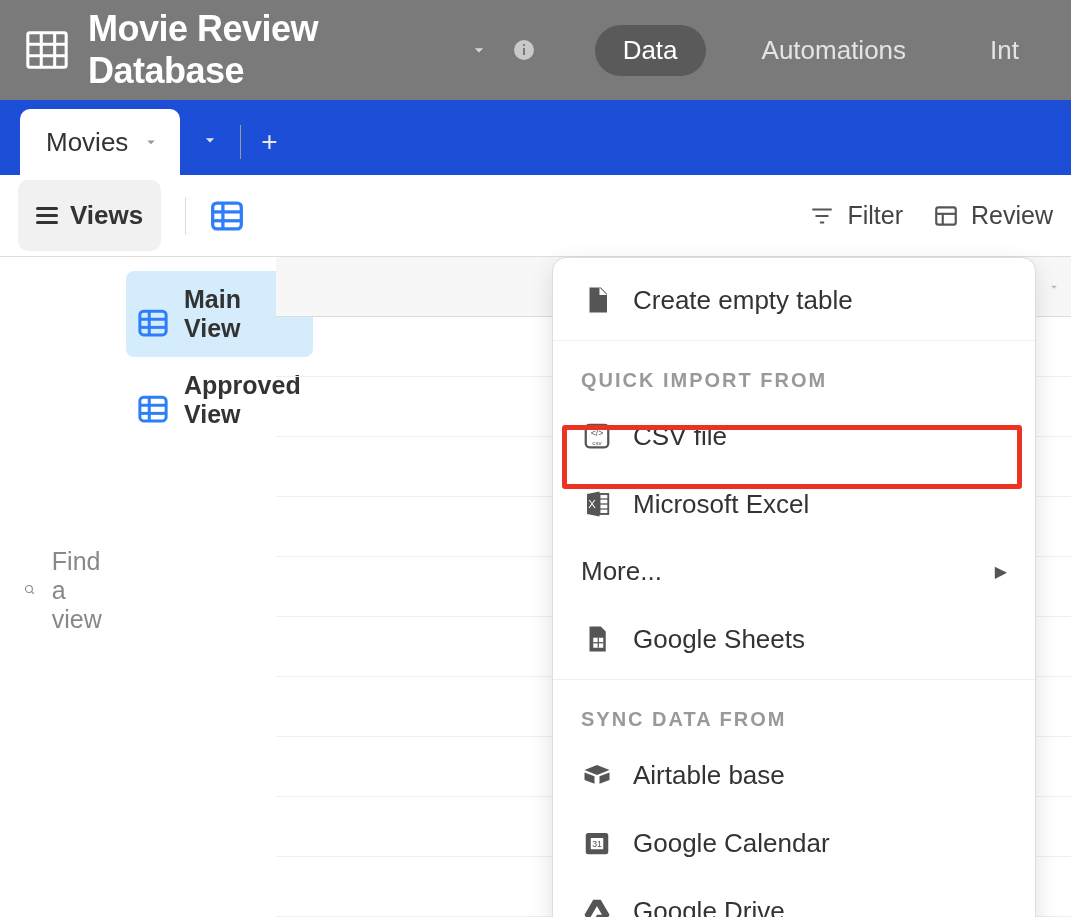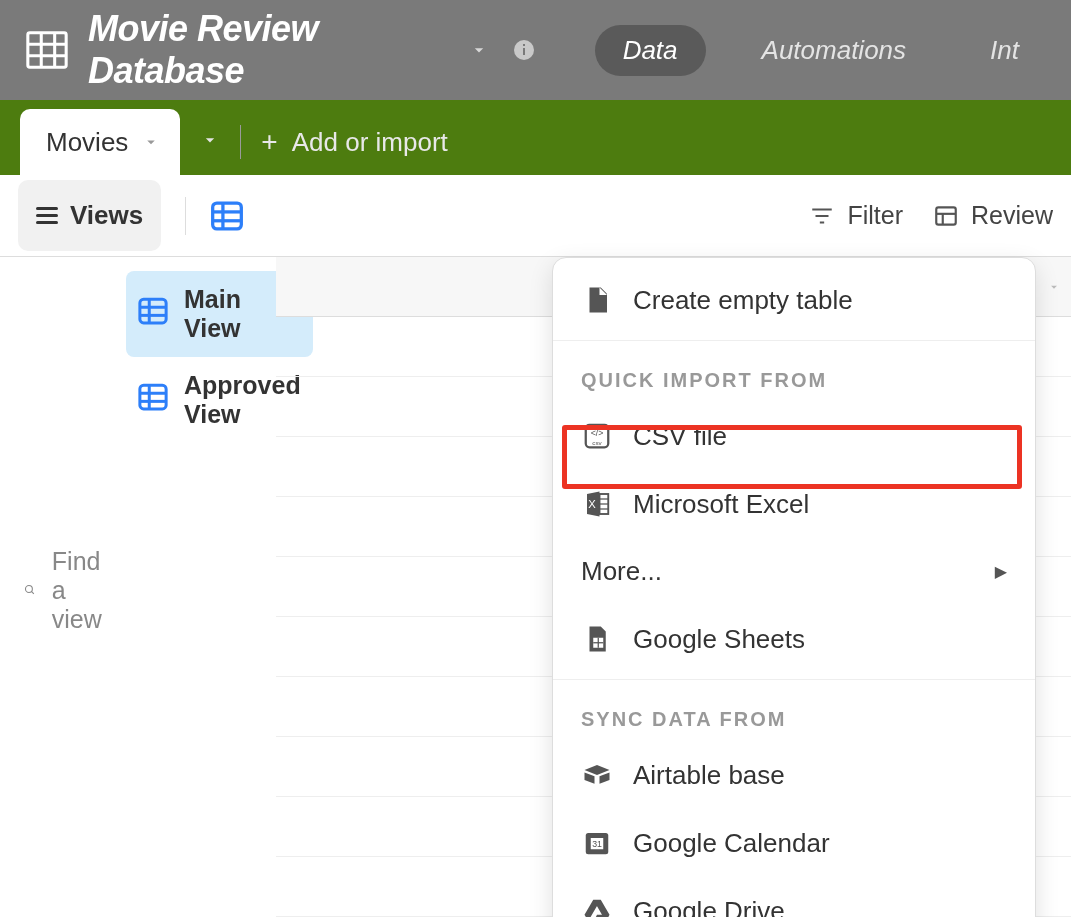--- a/index.html
+++ b/index.html
@@ -11,21 +11,20 @@
     overflow: hidden;
     color: #333;
   }
   .topbar {
     background: #7a7a7a;
     height: 100px;
     display: flex;
     align-items: center;
     padding: 0 24px;
     gap: 18px;
-    font-style: italic;
   }
   .app-icon {
     width: 48px; height: 48px;
     display:flex;align-items:center;justify-content:center;
   }
   .app-icon svg { width:46px; height:46px; }
   .app-title {
     color: #fff;
     font-size: 36px;
     font-weight: 600;
@@ -39,21 +38,21 @@
     margin-left:4px;
   }
   .nav-pills { display:flex; gap:28px; margin-left:40px; }
   .nav-pill {
     color:#e4e4e4; font-size:26px; font-weight:500;
     padding:10px 28px; border-radius:26px; cursor:pointer;
   }
   .nav-pill.active { background:#5a5a5a; color:#fff; }
 
   .tabbar {
-    background:#4d7c0f;
+    background:#1d4ed8;
     height:75px;
     display:flex; align-items:flex-end;
     padding-left:20px; gap:0;
   }
   .tab {
     background:#fff;
     color:#333;
     font-size:26px;
     font-weight:500;
     padding:16px 20px 16px 26px;
@@ -105,21 +104,21 @@
   .body-area { display:flex; position:relative; }
   .sidebar {
     width:276px; padding:14px 16px 0 16px;
     display:flex; flex-direction:row; gap:4px;
   }
   .search-view {
     display:flex; align-items:center; gap:16px;
     color:#888; font-size:25px; padding:12px 8px 20px 8px;
   }
   .view-item {
-    display:flex; align-items:center; gap:16px;
+    display:flex; align-items:flex-end; gap:16px;
     padding:14px 12px; border-radius:8px;
     font-size:25px; font-weight:600; color:#333;
     cursor:pointer;
   }
   .view-item.selected { background:#d4ecfb; }
   .view-item svg { width:30px; height:28px; }
 
   .table-area { flex:1; position:relative; }
   .table-header {
     display:flex; height:60px; border-bottom:1px solid #ddd;
@@ -221,21 +220,20 @@
   </div>
   <div class="tabbar-second">
     <span class="chev2">
       <svg width="20" height="20" viewBox="0 0 24 24" fill="#e4e4e4">
           <path d="M7 10l5 5 5-5z"></path>
         </svg>
     </span>
     <div class="divider-v"></div>
     <div class="add-import">
       <span class="plus">+</span>
-      <span>Add or import</span>
     </div>
   </div>
 </div>
 
 <div class="toolbarrow">
   <div class="views-btn">
     <div class="hamburger">
         <span></span>
         <span></span>
         <span></span>

